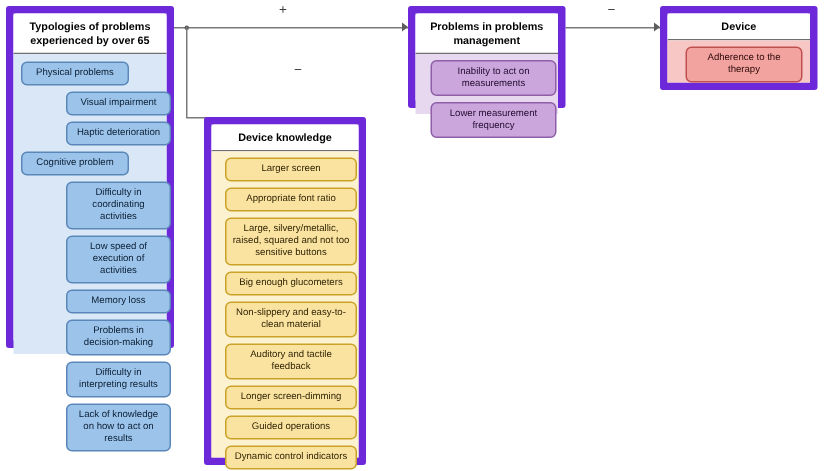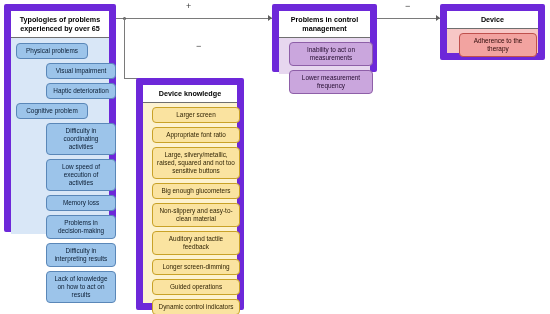--- a/index.html
+++ b/index.html
@@ -13,21 +13,21 @@
     position: relative;
     overflow: hidden;
     font-family: "Liberation Sans", sans-serif;
     color: #111111;
   }
 
   
   .panel {
     position: absolute;
     box-sizing: border-box;
-    border: 7px solid #6d28d9;
+    border: 5px solid #6d28d9;
     border-radius: 2px;
   }
   .panel-title {
     box-sizing: border-box;
     background: #ffffff;
     border-bottom: 1px solid #6f6f6f;
     text-align: center;
     font-weight: bold;
     font-size: 7.2px;
     line-height: 9px;
@@ -168,21 +168,21 @@
     <div class="node yellow">Big enough glucometers</div>
     <div class="node yellow">Non-slippery and easy-to-clean material</div>
     <div class="node yellow">Auditory and tactile feedback</div>
     <div class="node yellow">Longer screen-dimming</div>
     <div class="node yellow">Guided operations</div>
     <div class="node yellow">Dynamic control indicators</div>
   </div>
 </div>
 
 <div class="panel" id="panel-diabetes">
-  <div class="panel-title">Problems in control management</div>
+  <div class="panel-title">Problems in problems management</div>
   <div class="panel-body">
     <div class="node purple">Inability to act on measurements</div>
     <div class="node purple">Lower measurement frequency</div>
   </div>
 </div>
 
 <div class="panel" id="panel-outcome">
   <div class="panel-title">Device</div>
   <div class="panel-body">
     <div class="node red">Adherence to the therapy</div>

